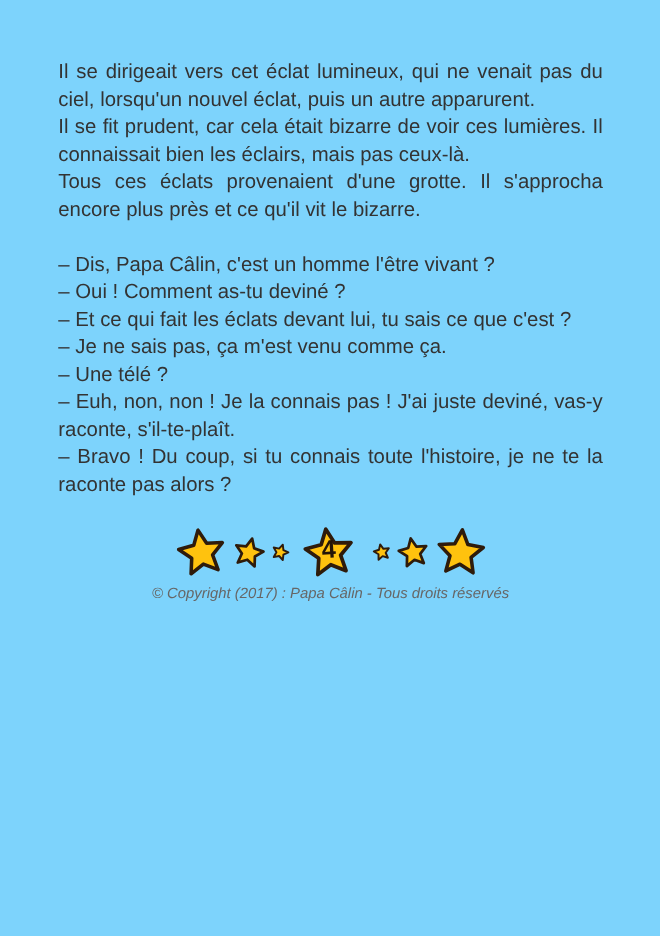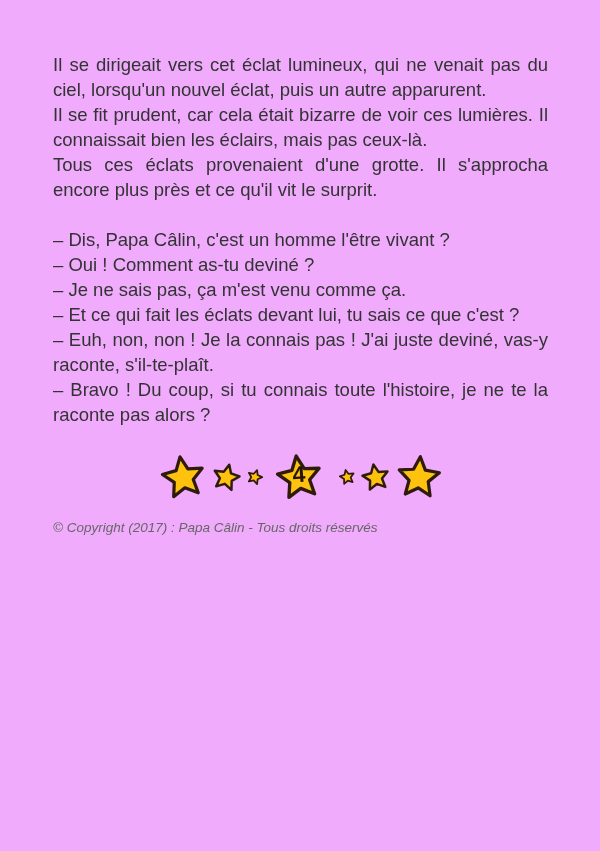--- a/index.html
+++ b/index.html
@@ -5,21 +5,21 @@
   html, body {
     margin: 0;
     padding: 0;
     background: #ffffff;
   }
   .page {
     position: relative;
     width: 600px;
     height: 851px;
     margin: 0 auto;
-    background: #f0abfc;
+    background: #7dd3fc;
     box-sizing: border-box;
     padding: 52px 52px 0 53px;
     font-family: "Liberation Sans", sans-serif;
     color: #333333;
     overflow: hidden;
   }
   .body-text {
     font-size: 18.5px;
     line-height: 25px;
   }
@@ -65,48 +65,49 @@
     top: 50%;
     left: 50%;
     transform: translate(-50%, -56%) rotate(4deg);
     font-size: 23px;
     font-weight: bold;
     color: #241507;
     line-height: 1;
   }
   
   .footer {
-    margin-top: 20px;
-    text-align: left;
+    margin-top: 7px;
+    text-align: center;
     font-style: italic;
     font-size: 13.5px;
     color: #666666;
   }
 </style>
 </head>
 <body>
 
 <div class="page">
 
   <main class="body-text">
 
     <p class="para block">Il se dirigeait vers cet éclat lumineux, qui ne venait pas du ciel, lorsqu'un nouvel éclat, puis un autre apparurent.</p>
 
     <p class="para block">Il se fit prudent, car cela était bizarre de voir ces lumières. Il connaissait bien les éclairs, mais pas ceux-là.</p>
 
     <div class="block">
-      <p class="para">Tous ces éclats provenaient d'une grotte. Il s'approcha encore plus près et ce qu'il vit le surprit.</p>
+      <p class="para">Tous ces éclats provenaient d'une grotte. Il s'approcha encore plus près et ce qu'il vit le bizarre.</p>
     </div>
 
 
     <div class="block">
       <p class="para">– Dis, Papa Câlin, c'est un homme l'être vivant&nbsp;?</p>
       <p class="para">– Oui&nbsp;! Comment as-tu deviné&nbsp;?</p>
+      <p class="para">– Et ce qui fait les éclats devant lui, tu sais ce que c'est&nbsp;?</p>
       <p class="para">– Je ne sais pas, ça m'est venu comme ça.</p>
-      <p class="para">– Et ce qui fait les éclats devant lui, tu sais ce que c'est&nbsp;?</p>
+      <p class="para">– Une télé&nbsp;?</p>
       <p class="para">– Euh, non, non&nbsp;! Je la connais pas&nbsp;! J'ai juste deviné, vas-y raconte, s'il-te-plaît.</p>
       <p class="para">– Bravo&nbsp;! Du coup, si tu connais toute l'histoire, je ne te la raconte pas alors&nbsp;?</p>
     </div>
 
 
   </main>
 
   <div class="star-row">
     <span class="star s1">
       <svg viewBox="0 0 100 92" aria-hidden="true">

